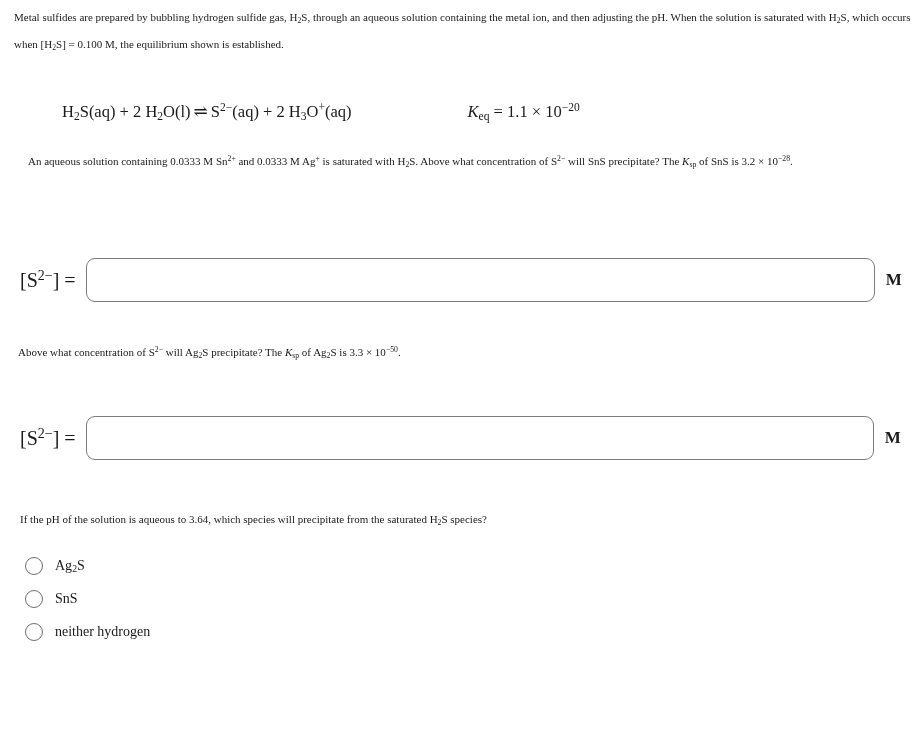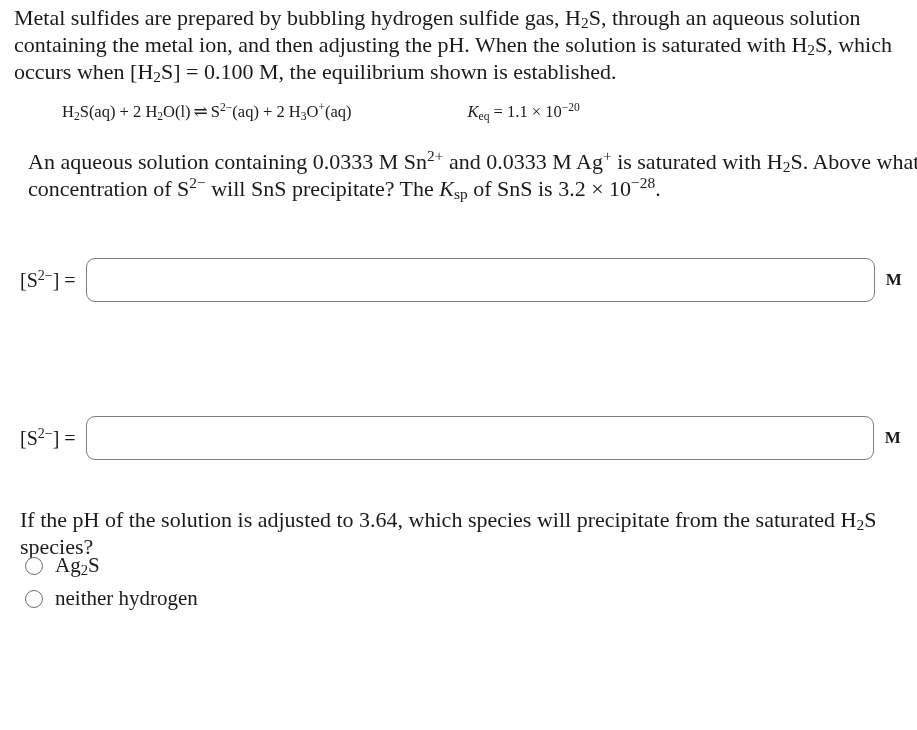--- a/index.html
+++ b/index.html
@@ -18,21 +18,21 @@
   .page {
     width: 917px;
     height: 730px;
     position: relative;
     padding: 0;
     box-sizing: border-box;
   }
 
   
   .para {
-    font-size: 22px;
+    font-size: 11px;
     line-height: 27px;
     text-align: left;
   }
   #intro-paragraph {
     position: absolute;
     left: 14px;
     top: 4px;
     width: 898px;
   }
   #equation-row {
@@ -140,58 +140,63 @@
     width: 18px;
     height: 18px;
     border: 1.7px solid #6e6e6e;
     border-radius: 50%;
     background: #ffffff;
     box-sizing: border-box;
     flex: 0 0 auto;
     margin-right: 12px;
   }
   .choice-label {
-    font-size: 21px;
+    font-size: 14px;
     white-space: nowrap;
   }
 </style>
 </head>
 <body>
 
 <div class="page">
 
   <div class="para" id="intro-paragraph"><span>Metal sulfides are prepared by bubbling hydrogen sulfide gas, </span><span class="nowrap"><span>H</span><sub>2</sub><span>S</span></span><span>, through an aqueous solution containing the metal ion, and then adjusting the pH. When the solution is saturated with </span><span class="nowrap"><span>H</span><sub>2</sub><span>S</span></span><span>, which occurs when [</span><span class="nowrap"><span>H</span><sub>2</sub><span>S</span></span><span>] = 0.100 M, the equilibrium shown is established.</span></div>
 
   <div id="equation-row"><span><span>H</span><sub>2</sub><span>S(aq)</span><span> + </span><span>2 H</span><sub>2</sub><span>O(l)</span><span class="eqarrow">⇌</span><span>S</span><sup>2−</sup><span>(aq)</span><span> + </span><span>2 H</span><sub>3</sub><span>O</span><sup>+</sup><span>(aq)</span></span><span class="eq-const"><span class="ital">K</span><sub>eq</sub><span> = 1.1 × 10</span><sup>−20</sup></span></div>
 
   <div class="para" id="question-1-text"><span>An aqueous solution containing 0.0333 M Sn</span><sup>2+</sup><span> and 0.0333 M Ag</span><sup>+</sup><span> is saturated with </span><span class="nowrap"><span>H</span><sub>2</sub><span>S</span></span><span>. Above what concentration of S</span><sup>2−</sup><span> will SnS precipitate? The </span><span class="ital">K</span><sub>sp</sub><span> of SnS is 3.2 × 10</span><sup>−28</sup><span>.</span></div>
 
   <div class="answer-row" id="answer-row-1">
     <span class="answer-label"><span>[S</span><sup>2−</sup><span>] =</span></span>
     <input class="answer-input" id="sulfide-input-1" type="text" value="" style="">
     <span class="unit-label">M</span>
   </div>
 
+  <div class="para" id="question-2-text"><span>Above what concentration of S</span><sup>2−</sup><span> will Ag</span><sub>2</sub><span>S precipitate? The </span><span class="ital">K</span><sub>sp</sub><span> of Ag</span><sub>2</sub><span>S is 3.3 × 10</span><sup>−50</sup><span>.</span></div>
 
   <div class="answer-row" id="answer-row-2">
     <span class="answer-label"><span>[S</span><sup>2−</sup><span>] =</span></span>
     <input class="answer-input" id="sulfide-input-2" type="text" value="" style="">
     <span class="unit-label">M</span>
   </div>
 
-  <div class="para" id="question-3-text"><span>If the pH of the solution is adjusted to 3.64, which species will precipitate from the saturated </span><span class="nowrap"><span>H</span><sub>2</sub><span>S</span></span><span> species?</span></div>
+  <div class="para" id="question-3-text"><span>If the pH of the solution is aqueous to 3.64, which species will precipitate from the saturated </span><span class="nowrap"><span>H</span><sub>2</sub><span>S</span></span><span> species?</span></div>
 
   <div id="choice-list">
 
     <div class="choice-item">
       <span class="radio-circle"></span>
       <span class="choice-label"><span>Ag</span><sub>2</sub><span>S</span></span>
     </div>
 
 
+    <div class="choice-item">
+      <span class="radio-circle"></span>
+      <span class="choice-label"><span>SnS</span><sub></sub><span></span></span>
+    </div>
 
     <div class="choice-item">
       <span class="radio-circle"></span>
       <span class="choice-label"><span>neither hydrogen</span><sub></sub><span></span></span>
     </div>
 
   </div>
 
 </div>
 

